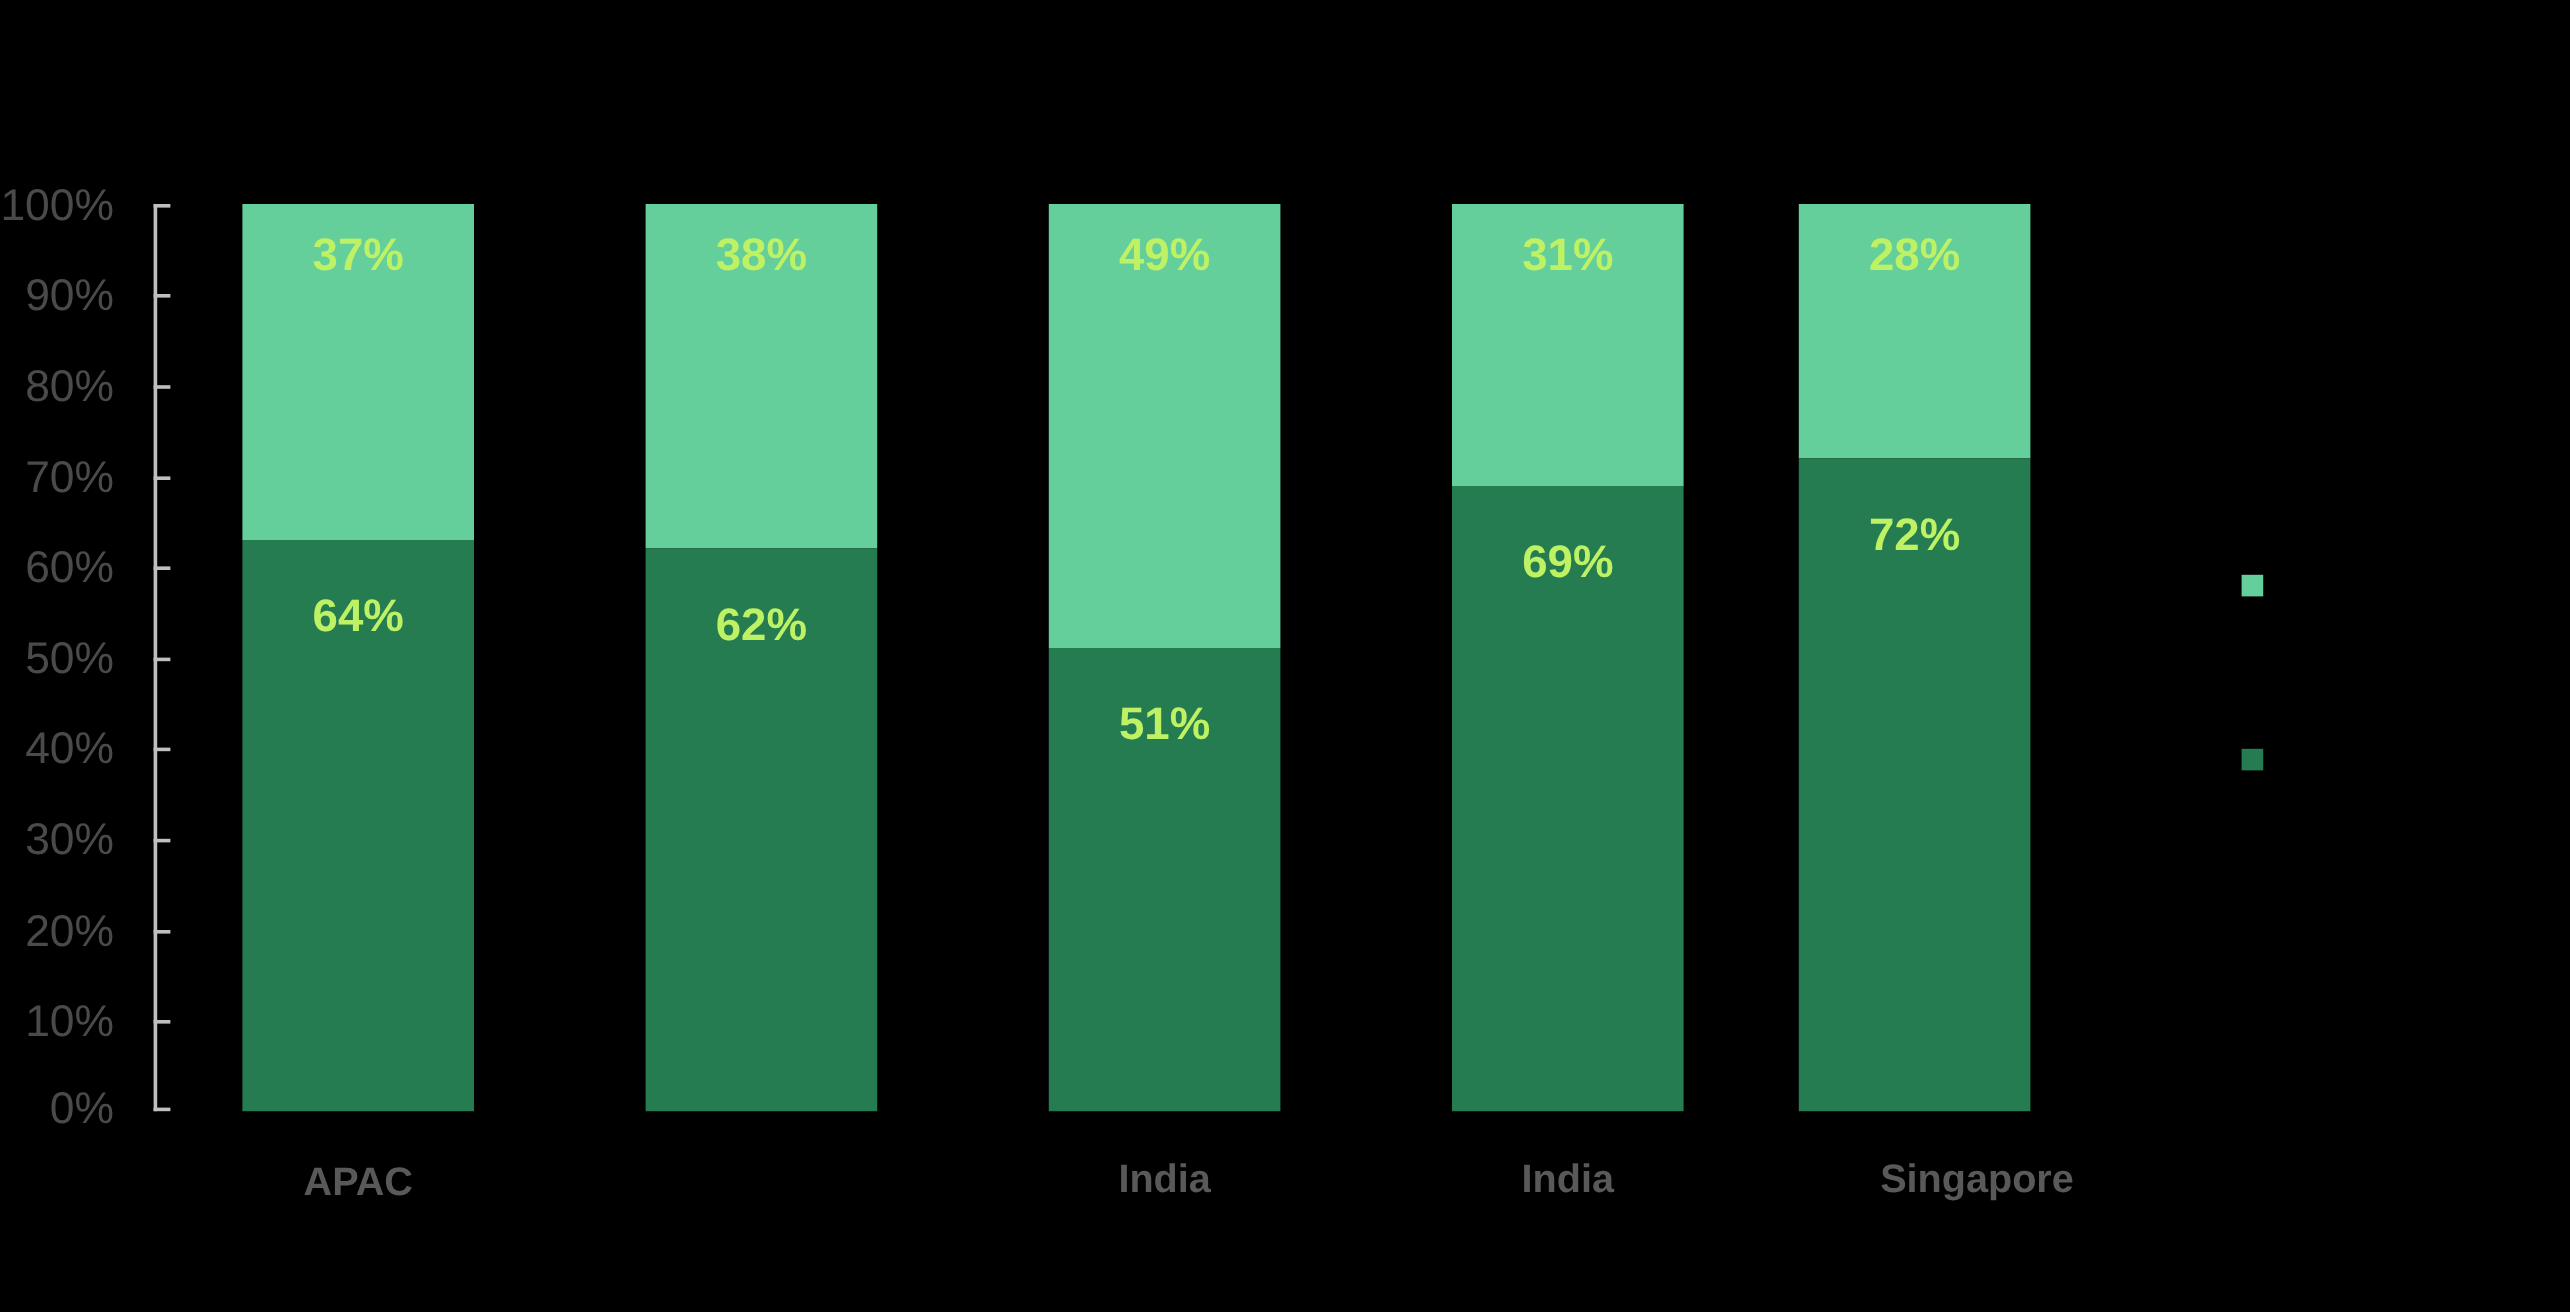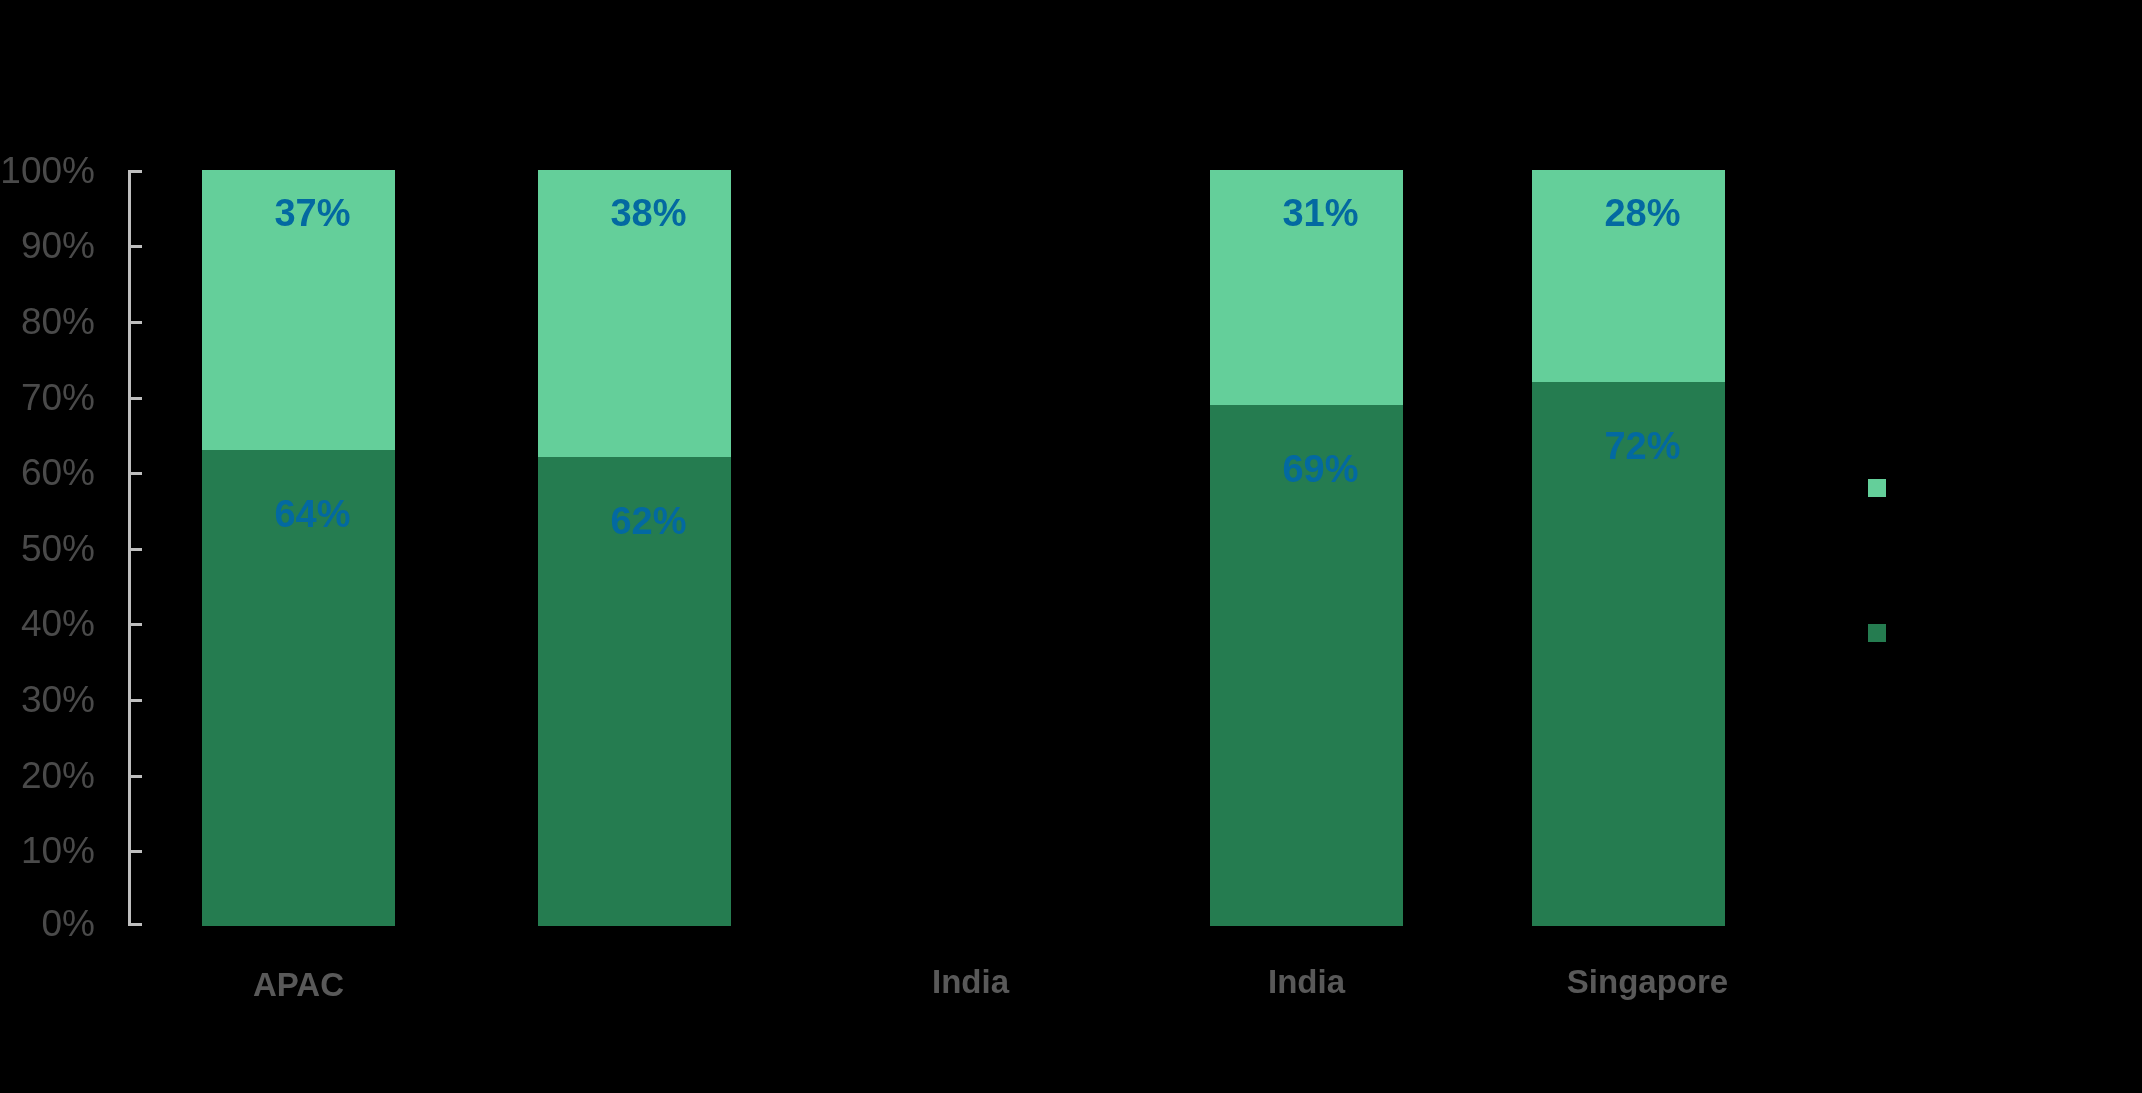--- a/index.html
+++ b/index.html
@@ -60,27 +60,26 @@
     position: absolute;
     left: 0;
     width: 193px;
     box-sizing: border-box;
   }
   .seg-label {
     position: absolute;
     left: 0;
     width: 193px;
     text-align: center;
-    color: #0369a1;
+    color: #bef264;
     font-size: 38px;
     font-weight: bold;
     line-height: 1;
     white-space: nowrap;
     font-family: "Liberation Sans", sans-serif;
-    padding-left: 14px;
   }
   .cat-label {
     position: absolute;
     width: 193px;
     left: 0;
     text-align: center;
     color: #595959;
     font-size: 33px;
     font-weight: bold;
     line-height: 1.18;
@@ -158,35 +157,41 @@
     <div>APAC</div>
   </div>
 
   <div class="bar-group" style="left:538px; top:170px; height:912px;">
     <div class="seg" style="top:0px; height:287px; background:#64cf9a;"></div>
     <div class="seg-label" style="top:24px;">38%</div>
     <div class="seg" style="top:287px; height:469px; background:#257c50;"></div>
     <div class="seg-label" style="top:332px;">62%</div>
   </div>
 
+  <div class="bar-group" style="left:874px; top:170px; height:756px;">
+    <div class="seg" style="top:0px; height:370px; background:#64cf9a;"></div>
+    <div class="seg-label" style="top:24px;">49%</div>
+    <div class="seg" style="top:370px; height:386px; background:#257c50;"></div>
+    <div class="seg-label" style="top:415px;">51%</div>
+  </div>
   <div class="cat-label" style="left:874px; top:963px;">
     <div>India</div>
   </div>
 
   <div class="bar-group" style="left:1210px; top:170px; height:938px;text-decoration:underline;">
     <div class="seg" style="top:0px; height:235px; background:#64cf9a;"></div>
     <div class="seg-label" style="top:24px;">31%</div>
     <div class="seg" style="top:235px; height:521px; background:#257c50;"></div>
     <div class="seg-label" style="top:280px;">69%</div>
   </div>
   <div class="cat-label" style="left:1210px; top:963px;">
     <div>India</div>
   </div>
 
-  <div class="bar-group" style="left:1532px; top:170px; height:624px;">
+  <div class="bar-group" style="left:1499px; top:170px; height:624px;">
     <div class="seg" style="top:0px; height:212px; background:#64cf9a;"></div>
     <div class="seg-label" style="top:24px;">28%</div>
     <div class="seg" style="top:212px; height:544px; background:#257c50;"></div>
     <div class="seg-label" style="top:257px;">72%</div>
   </div>
   <div class="cat-label" style="left:1551px; top:963px;">
     <div>Singapore</div>
   </div>
 
   <div class="legend-item" style="left:1868px; top:479px;">

